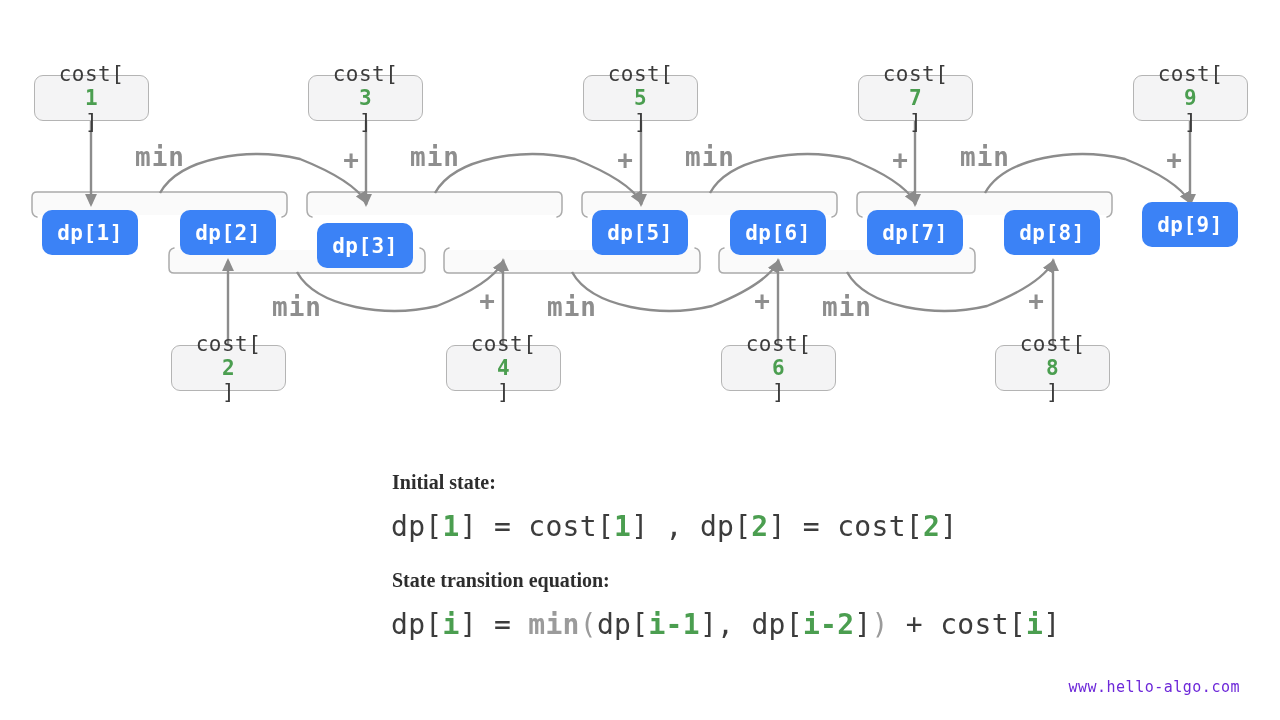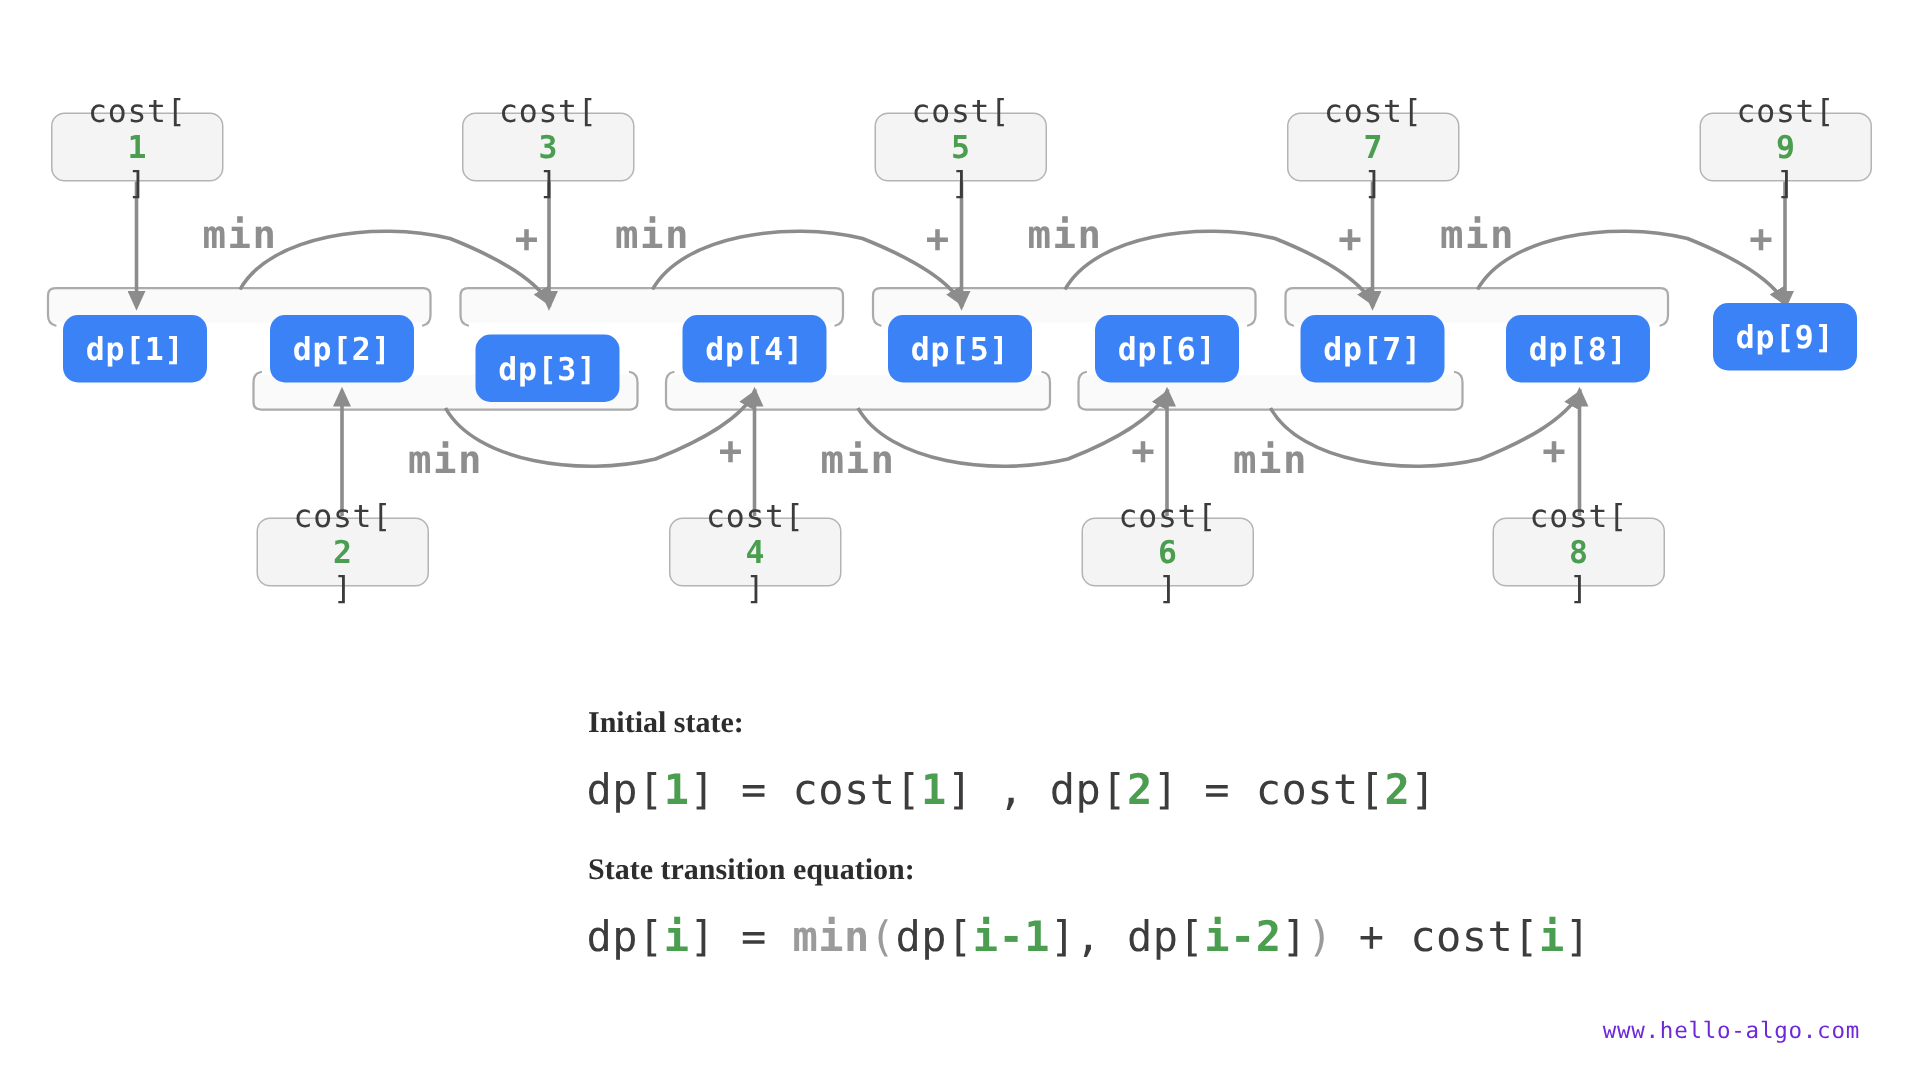--- a/index.html
+++ b/index.html
@@ -120,21 +120,20 @@
   <div class="cost-box" style="left:1133px;top:75px"><span>cost[</span><span class="num">9</span><span>]</span></div>
 
   <div class="cost-box" style="left:171px;top:345px"><span>cost[</span><span class="num">2</span><span>]</span></div>
   <div class="cost-box" style="left:446px;top:345px"><span>cost[</span><span class="num">4</span><span>]</span></div>
   <div class="cost-box" style="left:721px;top:345px"><span>cost[</span><span class="num">6</span><span>]</span></div>
   <div class="cost-box" style="left:995px;top:345px"><span>cost[</span><span class="num">8</span><span>]</span></div>
 
   <div class="dp-box" style="left:42px;top:210px"><span>dp[1]</span></div>
   <div class="dp-box" style="left:180px;top:210px"><span>dp[2]</span></div>
   <div class="dp-box" style="left:317px;top:223px"><span>dp[3]</span></div>
-  <div class="dp-box" style="left:455px;top:210px"><span>dp[4]</span></div>
   <div class="dp-box" style="left:592px;top:210px"><span>dp[5]</span></div>
   <div class="dp-box" style="left:730px;top:210px"><span>dp[6]</span></div>
   <div class="dp-box" style="left:867px;top:210px"><span>dp[7]</span></div>
   <div class="dp-box" style="left:1004px;top:210px"><span>dp[8]</span></div>
   <div class="dp-box" style="left:1142px;top:202px"><span>dp[9]</span></div>
 
   <span class="op min" style="left:160px;top:157px">min</span>
   <span class="op plus" style="left:351px;top:160px">+</span>
   <span class="op min" style="left:435px;top:157px">min</span>
   <span class="op plus" style="left:625px;top:160px">+</span>

